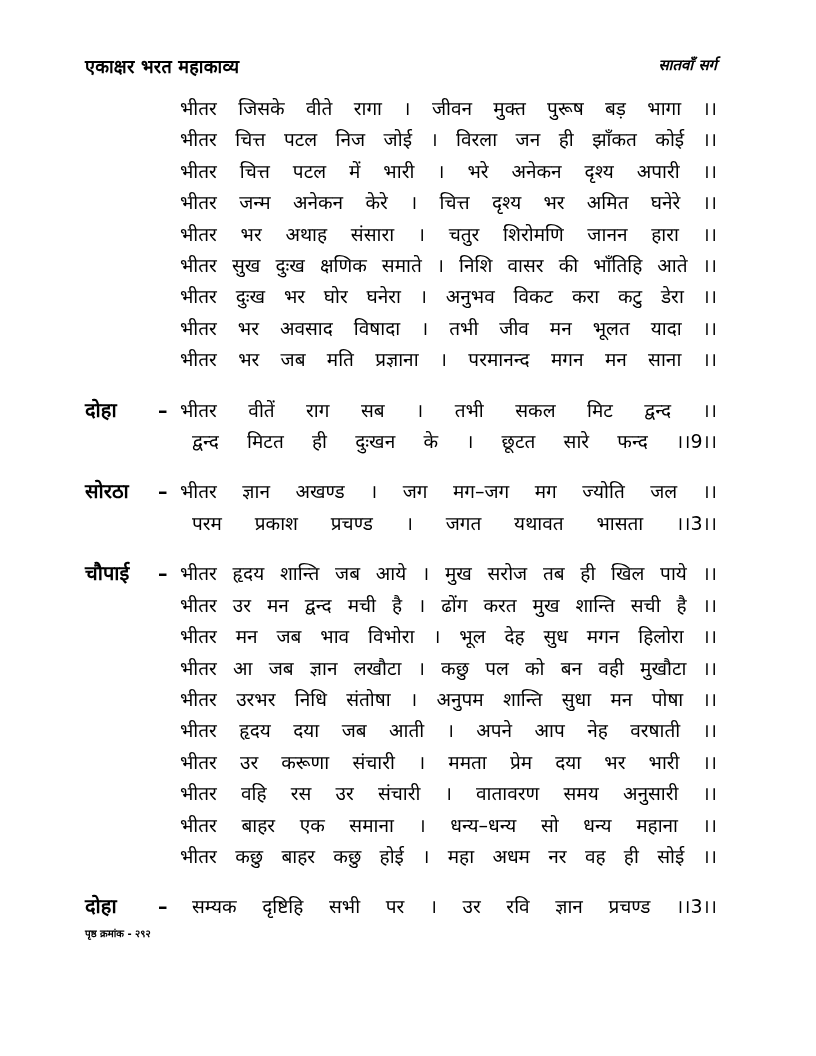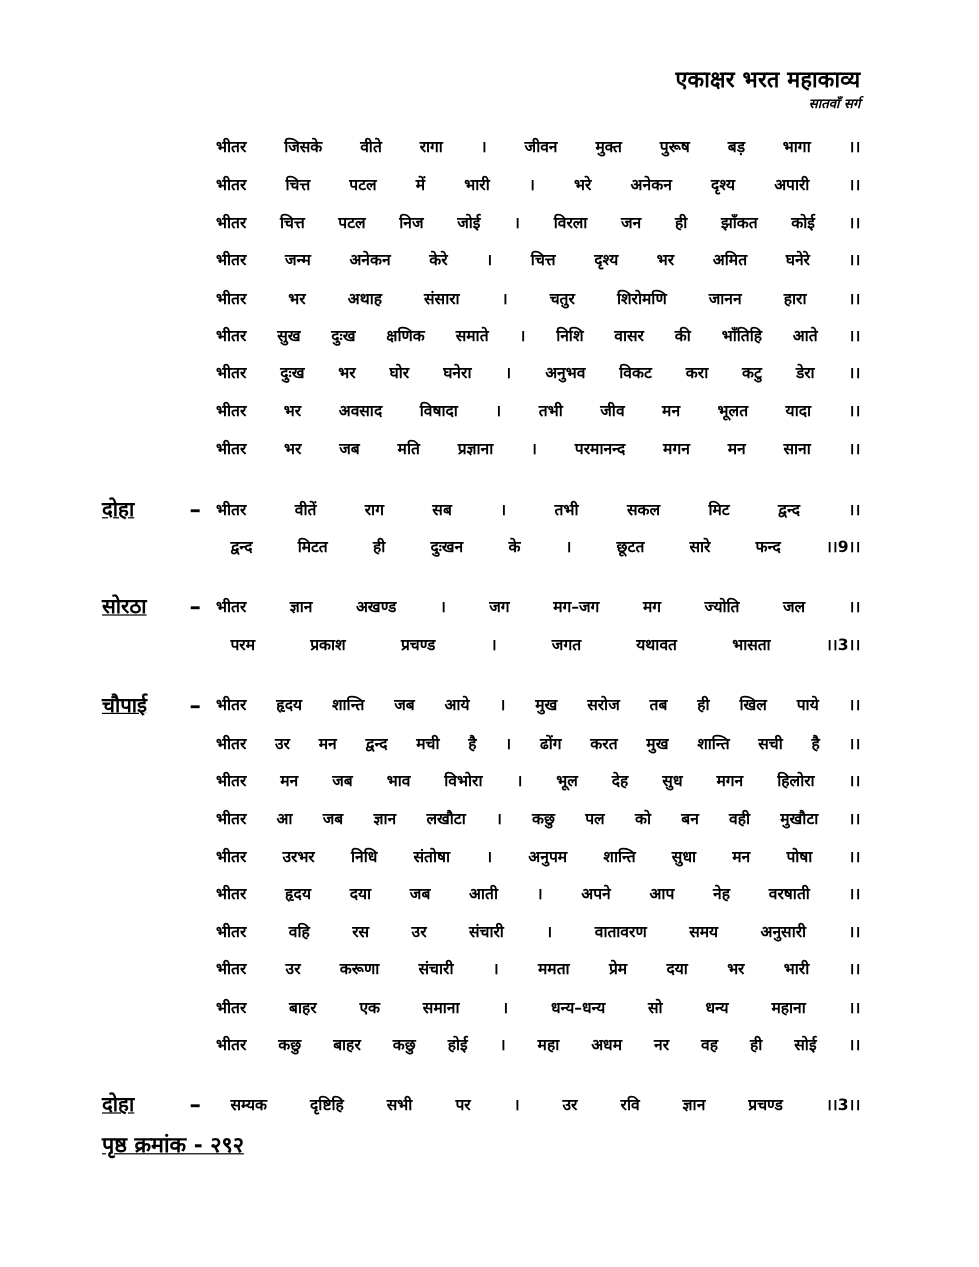--- a/index.html
+++ b/index.html
@@ -19,105 +19,102 @@
     width: 816px;
     height: 1056px;
     padding: 54px 99px 0 85px;
     position: relative;
   }
 
   
   .page-header {
     display: flex;
     justify-content: space-between;
-    align-items: flex-end;
-    flex-direction: column;
+    align-items: flex-start;
   }
   .book-title {
     font-size: 18px;
     font-weight: 800;
     letter-spacing: 0.2px;
     transform: scaleY(1.05);
     transform-origin: left bottom;
     white-space: nowrap;
   }
   .chapter-title {
     font-family: "DejaVu Serif", serif;
     font-style: italic;
-    font-size: 11px;
+    font-size: 15px;
     font-weight: 600;
     white-space: nowrap;
   }
 
   
   .verse-block {
     position: relative;
   }
   .block-label {
     position: absolute;
     left: 0;
     top: 0;
-    font-size: 17px;
+    font-size: 20px;
     font-weight: 600;
     line-height: 31.4px;
     white-space: nowrap;
-    text-decoration: underline;
   }
   .block-dash {
     position: absolute;
     left: 73px;
     top: 0;
     font-size: 19px;
     font-weight: 600;
     line-height: 31.4px;
   }
   .lines {
     margin-left: 95px;
     width: 537px;
   }
   .vline {
-    font-size: 13px;
-    font-weight: 700;
+    font-size: 19px;
+    font-weight: 400;
     line-height: 31.4px;
     white-space: normal;
     text-align: justify;
     text-align-last: justify;
     -moz-text-align-last: justify;
   }
   .vline.cont {
     padding-left: 12px;
     box-sizing: border-box;
   }
 
   .mt-first  { margin-top: 15px; }
   .mt-block  { margin-top: 19px; }
 
   
   .page-footer {
     margin-top: 3px;
-    font-size: 18px;
+    font-size: 10px;
     font-weight: 700;
-    text-decoration: underline;
   }
 </style>
 </head>
 <body>
 
 <div class="page">
 
   <header class="page-header">
     <div class="book-title">एकाक्षर भरत महाकाव्य</div>
     <div class="chapter-title">सातवाँ सर्ग</div>
   </header>
 
   <section class="verse-block mt-first">
     <div class="lines">
       <div class="vline">भीतर जिसके वीते रागा । जीवन मुक्त पुरूष बड़ भागा ।।</div>
+      <div class="vline">भीतर चित्त पटल निज जोई । विरला जन ही झाँकत कोई ।।</div>
       <div class="vline">भीतर चित्त पटल में भारी । भरे अनेकन दृश्य अपारी ।।</div>
-      <div class="vline">भीतर चित्त पटल निज जोई । विरला जन ही झाँकत कोई ।।</div>
       <div class="vline">भीतर जन्म अनेकन केरे । चित्त दृश्य भर अमित घनेरे ।।</div>
       <div class="vline">भीतर भर अथाह संसारा । चतुर शिरोमणि जानन हारा ।।</div>
       <div class="vline">भीतर सुख दुःख क्षणिक समाते । निशि वासर की भाँतिहि आते ।।</div>
       <div class="vline">भीतर दुःख भर घोर घनेरा । अनुभव विकट करा कटु डेरा ।।</div>
       <div class="vline">भीतर भर अवसाद विषादा । तभी जीव मन भूलत यादा ।।</div>
       <div class="vline">भीतर भर जब मति प्रज्ञाना । परमानन्द मगन मन साना ।।</div>
     </div>
   </section>
 
   <section class="verse-block mt-block">
@@ -141,22 +138,22 @@
   <section class="verse-block mt-block">
     <span class="block-label">चौपाई</span>
     <span class="block-dash">–</span>
     <div class="lines">
       <div class="vline">भीतर हृदय शान्ति जब आये । मुख सरोज तब ही खिल पाये ।।</div>
       <div class="vline">भीतर उर मन द्वन्द मची है । ढोंग करत मुख शान्ति सची है ।।</div>
       <div class="vline">भीतर मन जब भाव विभोरा । भूल देह सुध मगन हिलोरा ।।</div>
       <div class="vline">भीतर आ जब ज्ञान लखौटा । कछु पल को बन वही मुखौटा ।।</div>
       <div class="vline">भीतर उरभर निधि संतोषा । अनुपम शान्ति सुधा मन पोषा ।।</div>
       <div class="vline">भीतर हृदय दया जब आती । अपने आप नेह वरषाती ।।</div>
+      <div class="vline">भीतर उर करूणा संचारी । ममता प्रेम दया भर भारी ।।</div>
       <div class="vline">भीतर वहि रस उर संचारी । वातावरण समय अनुसारी ।।</div>
-      <div class="vline">भीतर उर करूणा संचारी । ममता प्रेम दया भर भारी ।।</div>
       <div class="vline">भीतर बाहर एक समाना । धन्य–धन्य सो धन्य महाना ।।</div>
       <div class="vline">भीतर कछु बाहर कछु होई । महा अधम नर वह ही सोई ।।</div>
     </div>
   </section>
 
   <section class="verse-block mt-block">
     <span class="block-label">दोहा</span>
     <span class="block-dash">–</span>
     <div class="lines">
       <div class="vline cont">सम्यक दृष्टिहि सभी पर । उर रवि ज्ञान प्रचण्ड ।।3।।</div>

